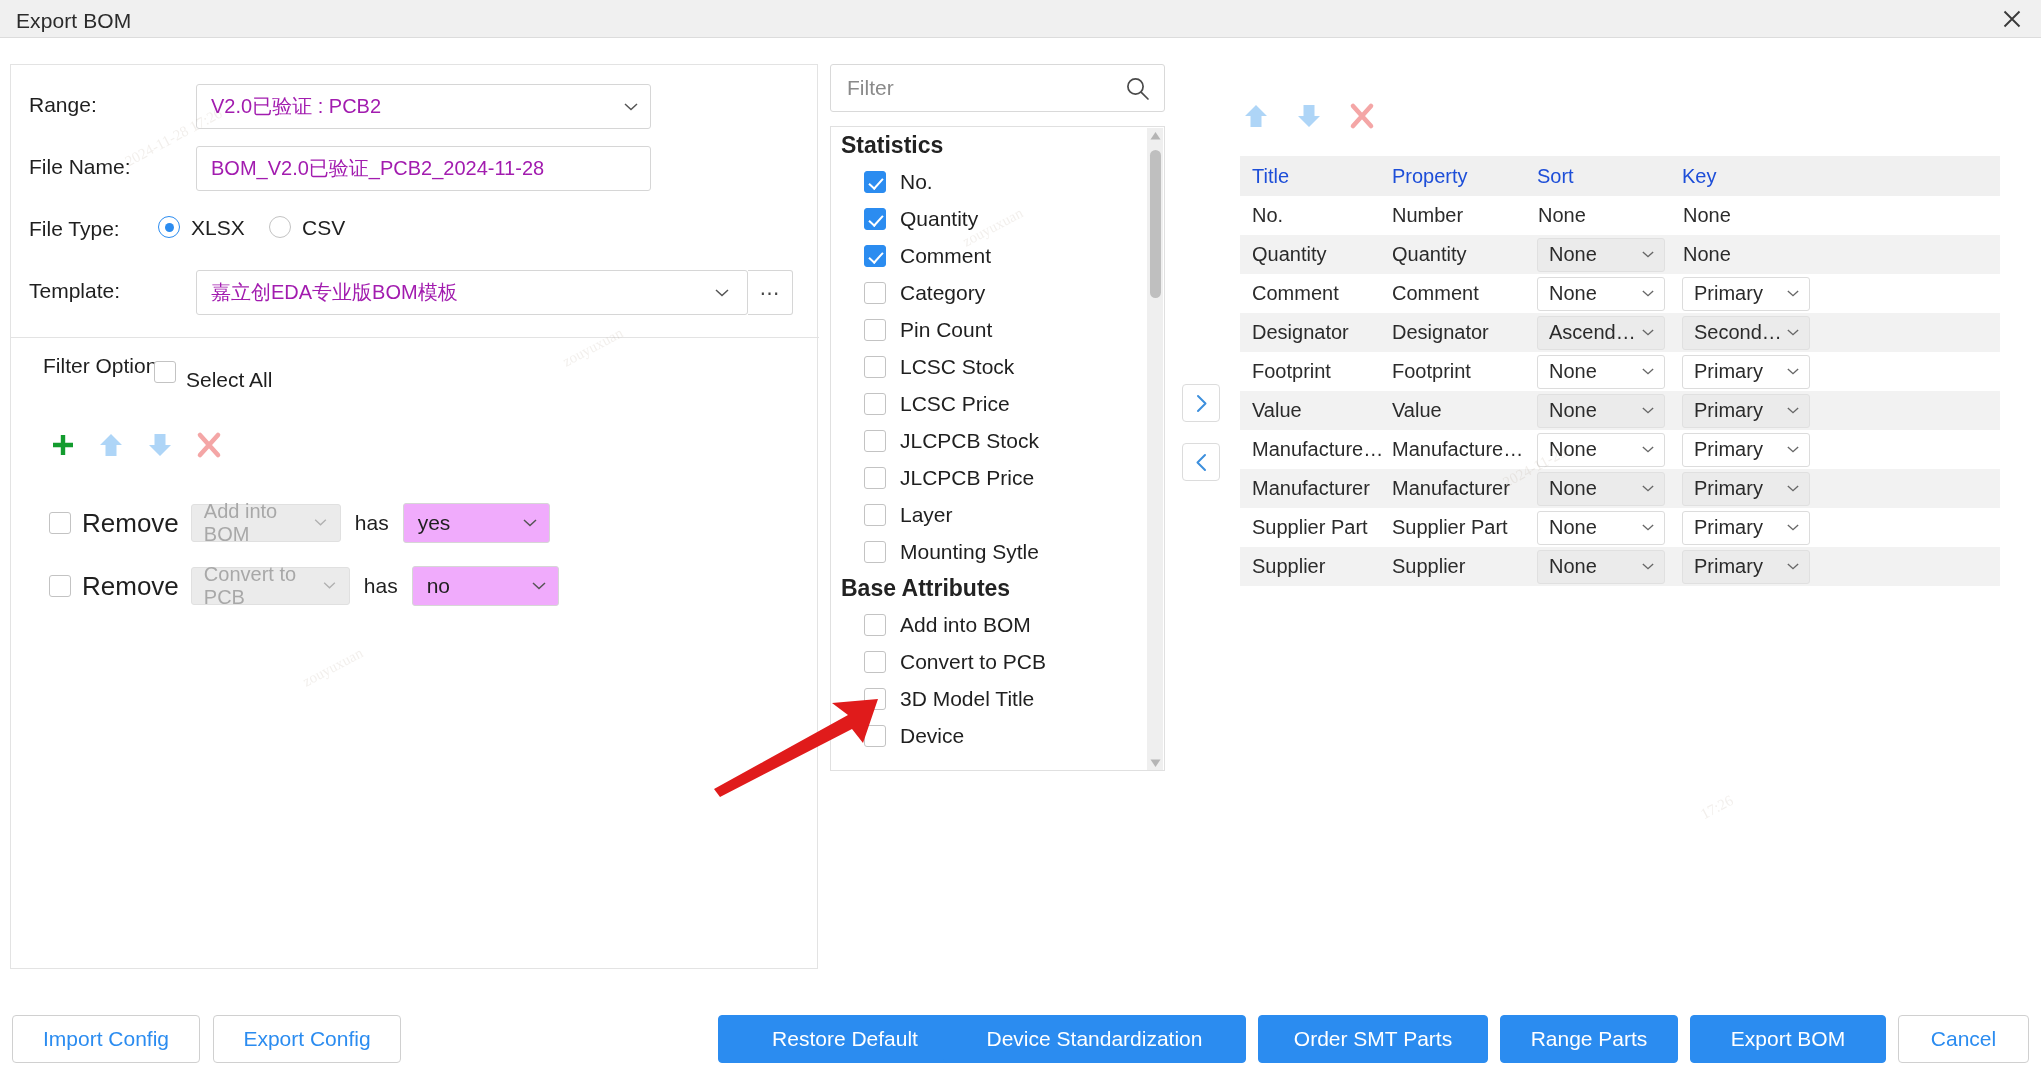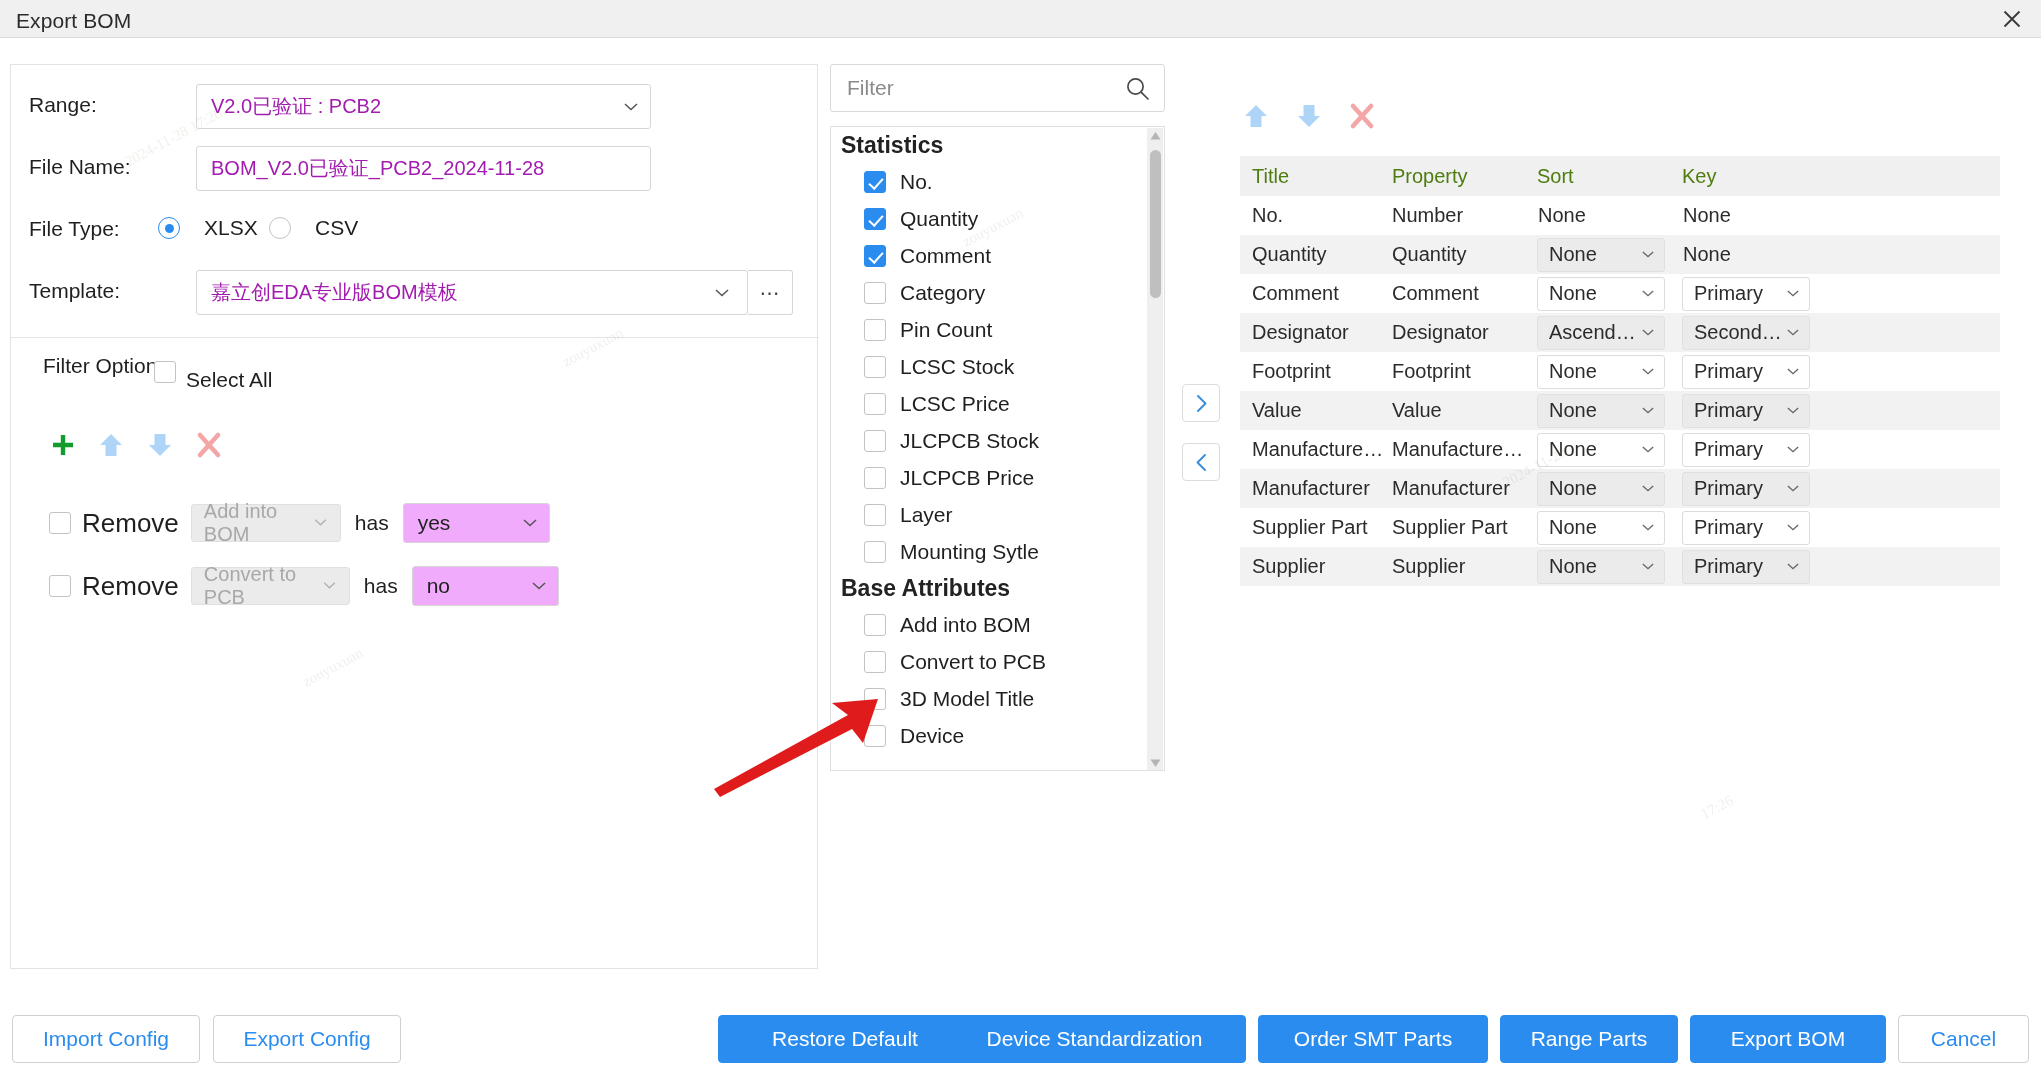--- a/index.html
+++ b/index.html
@@ -61,21 +61,21 @@
   }
   .fld.sel { cursor: pointer; padding-right: 40px; }
   .chev {
     position: absolute; right: 12px; top: 50%;
     transform: translateY(-50%);
     width: 14px; height: 9px;
   }
   .chev svg { display:block; }
 
   
-  .radio-wrap { position: absolute; display: flex; align-items: center; cursor: pointer; gap: 13px; }
+  .radio-wrap { position: absolute; display: flex; align-items: flex-start; cursor: pointer; }
   .radio {
     width: 22px; height: 22px; border-radius: 50%;
     border: 1px solid #c3c3c3; background: #fff;
     position: relative; flex: none;
   }
   .radio.on { border: 1px solid #2b8cf0; }
   .radio.on::after {
     content: ""; position: absolute;
     left: 50%; top: 50%; width: 9px; height: 9px;
     margin: -4.5px 0 0 -4.5px;
@@ -220,21 +220,21 @@
   }
   #table { position: absolute; left: 0; top: 92px; width: 760px; }
   .trow { display: flex; align-items: center; height: 39px; }
   .trow.head { background: #f0f0f0; height: 40px; }
   .trow.alt { background: #f2f2f2; }
   .tc { font-size: 20px; color: #2b2b2b; flex: none; }
   .tc.c0 { width: 152px; padding-left: 12px; }
   .tc.c1 { width: 145px; }
   .tc.c2 { width: 145px; }
   .tc.c3 { width: 145px; }
-  .th { font-size: 20px; color: #4d7c0f; }
+  .th { font-size: 20px; color: #1d4ed8; }
   .cellsel {
     height: 34px; width: 128px;
     border: 1px solid #dcdcdc; border-radius: 3px;
     background: #fff;
     display: flex; align-items: center;
     padding-left: 11px; padding-right: 26px;
     font-size: 20px; color: #2b2b2b;
     position: relative; cursor: pointer;
   }
   .trow.alt .cellsel { background: #ebebeb; border-color: #e0e0e0; }

